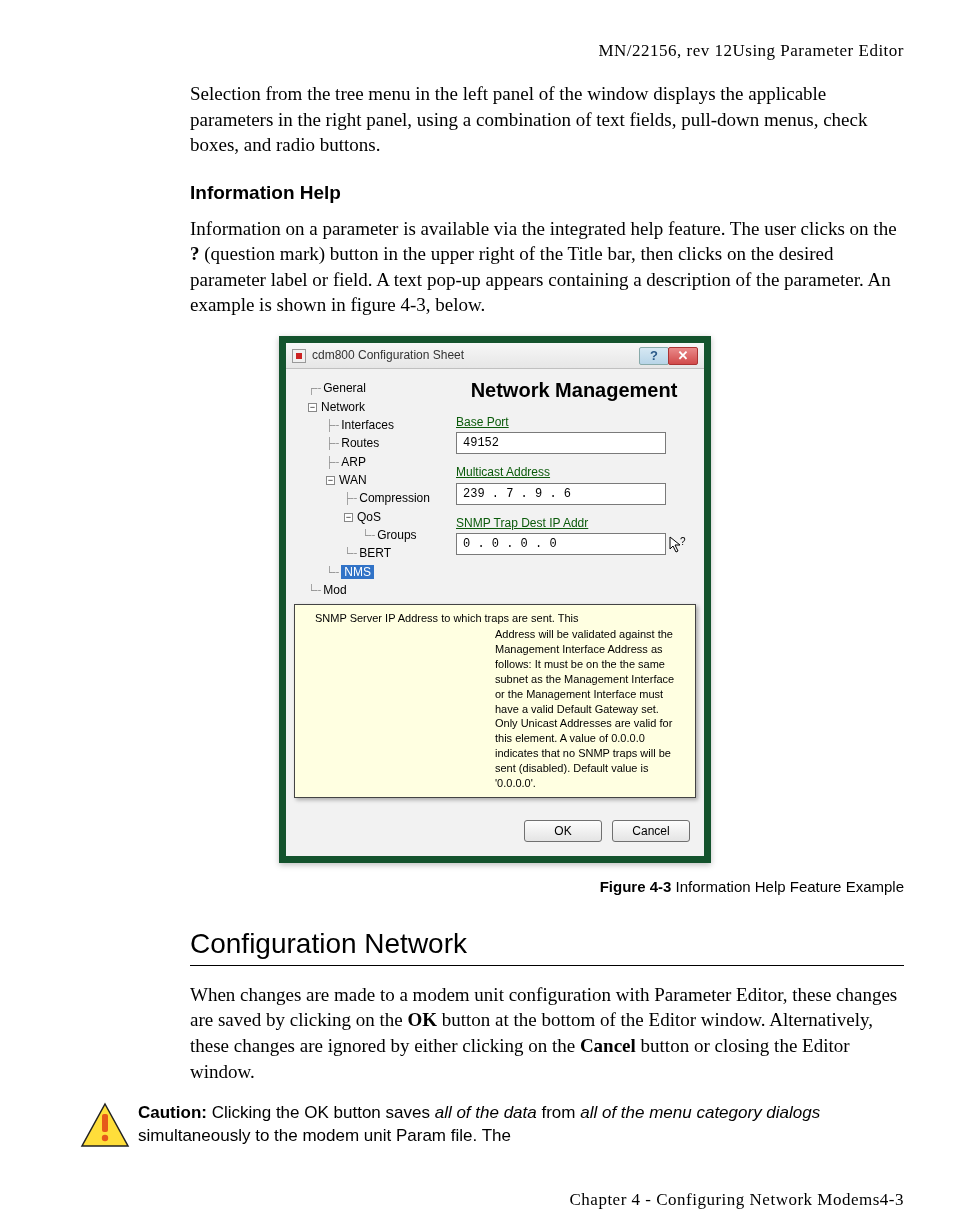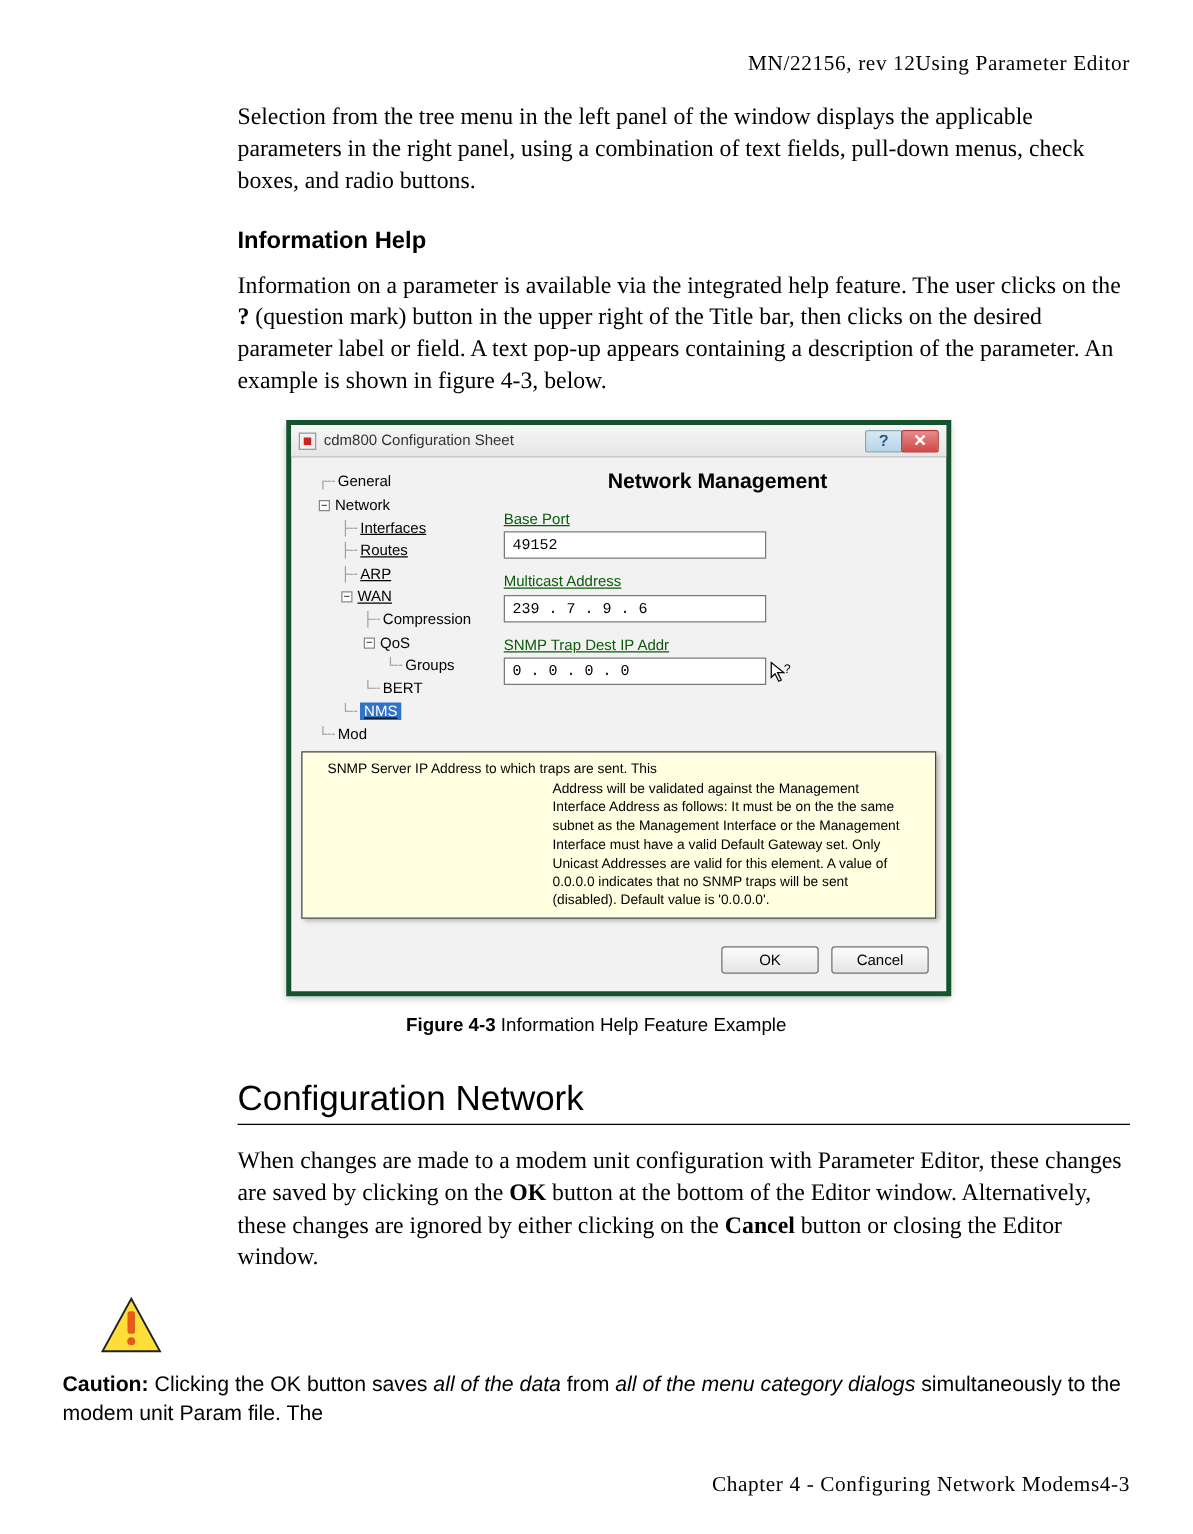--- a/index.html
+++ b/index.html
@@ -32,22 +32,22 @@
       margin-left: 140px;
       margin-top: 22px;
       margin-bottom: 10px;
     }
     .dialog-wrap {
       display: flex;
       justify-content: center;
       margin: 14px 0 10px 0;
     }
     .dialog {
-      width: 532px;
-      border: 4px solid #14532d;
+      width: 432px;
+      border: 7px solid #14532d;
       background: #f2f2f2;
       font-family: Tahoma, Arial, sans-serif;
       font-size: 12px;
       box-shadow: 0 2px 6px rgba(0,0,0,0.25);
       margin-left: 36px;
     }
     .titlebar {
       background: linear-gradient(#f7f7f7, #e6e6e6);
       border-bottom: 1px solid #c0c0c0;
       display: flex;
@@ -100,21 +100,21 @@
       line-height: 1.5;
       font-size: 12px;
     }
     .tree .node { white-space: nowrap; }
     .tree .node::before {
       content: "";
       display: inline-block;
       width: 0;
     }
     .tree .lvl1 { padding-left: 8px; }
-    .tree .lvl2 { padding-left: 26px; text-decoration: underline; }
+    .tree .lvl2 { padding-left: 26px; }
     .tree .lvl3 { padding-left: 44px; }
     .tree .lvl4 { padding-left: 62px; }
     .tree .collapse-box {
       display: inline-block;
       width: 9px; height: 9px;
       border: 1px solid #888;
       line-height: 7px;
       font-size: 9px;
       text-align: center;
       margin-right: 4px;
@@ -134,21 +134,21 @@
       color: #fff;
       padding: 0 3px;
       text-align: right;
     }
     .right-panel {
       flex: 1;
       padding: 2px 4px 0 12px;
     }
     .panel-heading {
       font-weight: bold;
-      font-size: 17px;
+      font-size: 20px;
       text-align: center;
       margin-bottom: 10px;
       font-family: Arial, Helvetica, sans-serif;
     }
     .field-group { margin-bottom: 10px; }
     .field-label {
       color: #0a5a0a;
       text-decoration: underline;
       font-size: 12px;
     }
@@ -194,21 +194,21 @@
       border-radius: 3px;
       background: linear-gradient(#fdfdfd,#e4e4e4);
       font-size: 12px;
       font-family: Tahoma, Arial, sans-serif;
       text-align: center;
       line-height: 20px;
     }
     .figure-caption {
       font-family: Arial, Helvetica, sans-serif;
       font-size: 15px;
-      text-align: center;
+      text-align: right;
       margin: 14px 0 28px 0;
     }
     .figure-caption .fig-label { font-weight: bold; }
     .h2 {
       font-family: Arial, Helvetica, sans-serif;
       font-size: 28px;
       font-weight: normal;
       margin-left: 140px;
       margin-bottom: 2px;
       margin-top: 8px;
@@ -217,21 +217,20 @@
       margin-left: 140px;
       border: none;
       border-top: 1px solid #000;
       margin-bottom: 16px;
     }
     .caution-row {
       display: flex;
       align-items: flex-start;
       margin-top: 10px;
       gap: 8px;
-      flex-direction: column;
     }
     .caution-icon {
       width: 50px;
       flex: none;
       margin-left: 30px;
     }
     .caution-text {
       font-family: Arial, Helvetica, sans-serif;
       font-size: 17px;
       line-height: 1.35;

